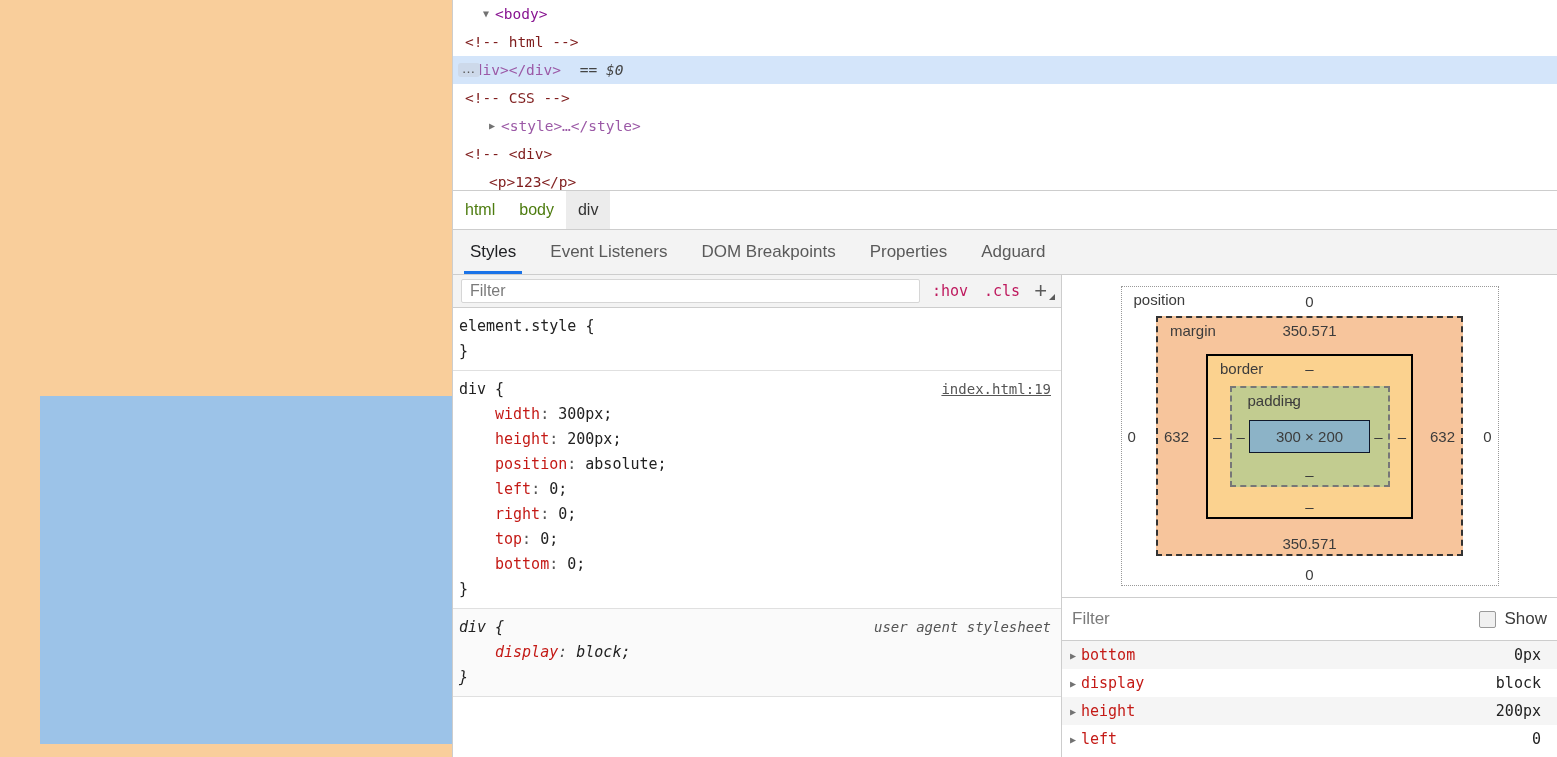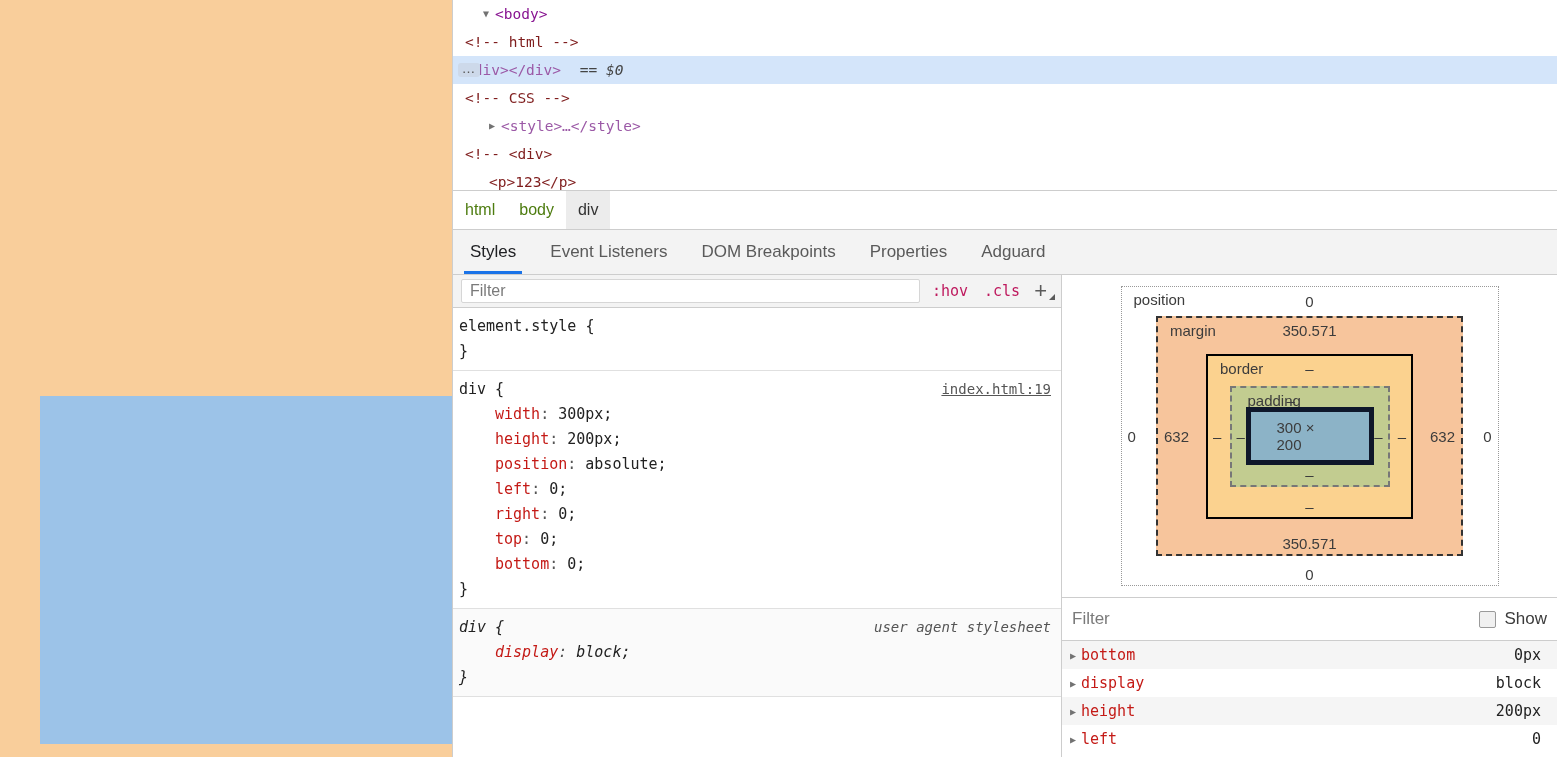--- a/index.html
+++ b/index.html
@@ -302,21 +302,21 @@
     border: 2px solid #000;
     background: #fbd28f;
     padding: 8px 14px;
   }
   .bm-padding {
     border: 2px dashed #777;
     background: #c2cc90;
     padding: 8px 14px;
   }
   .bm-content {
-    border: 5px solid #0f172a;
+    border: 1px solid #0f172a;
     background: #8cb3c7;
     padding: 7px 26px;
   }
   .bm-top, .bm-bottom {
     position: absolute;
     left: 0; right: 0;
     text-align: center;
     pointer-events: none;
   }
   .bm-left, .bm-right {

